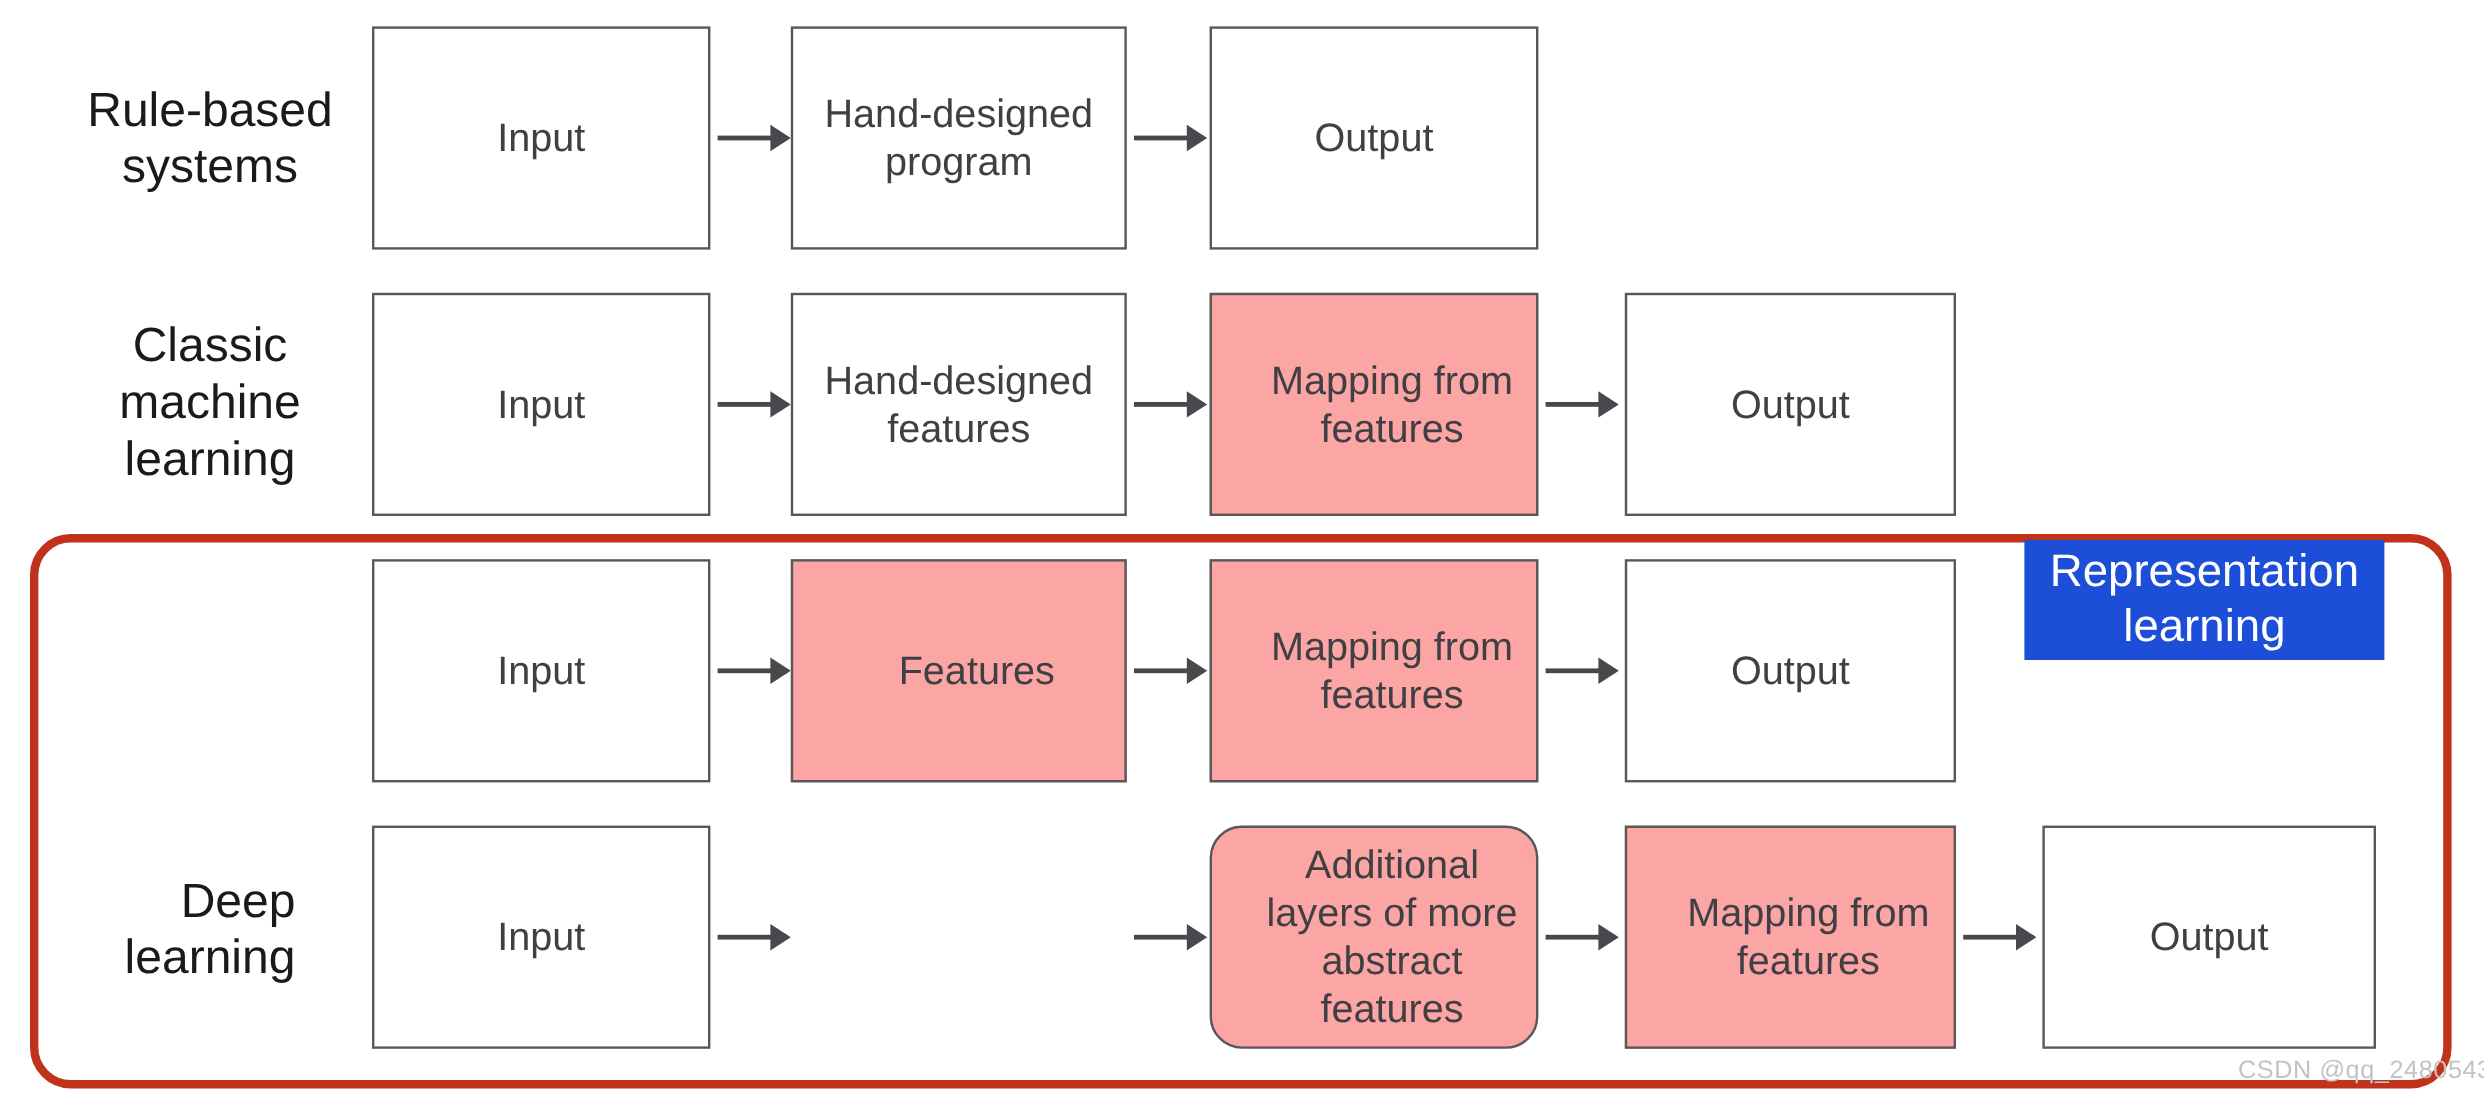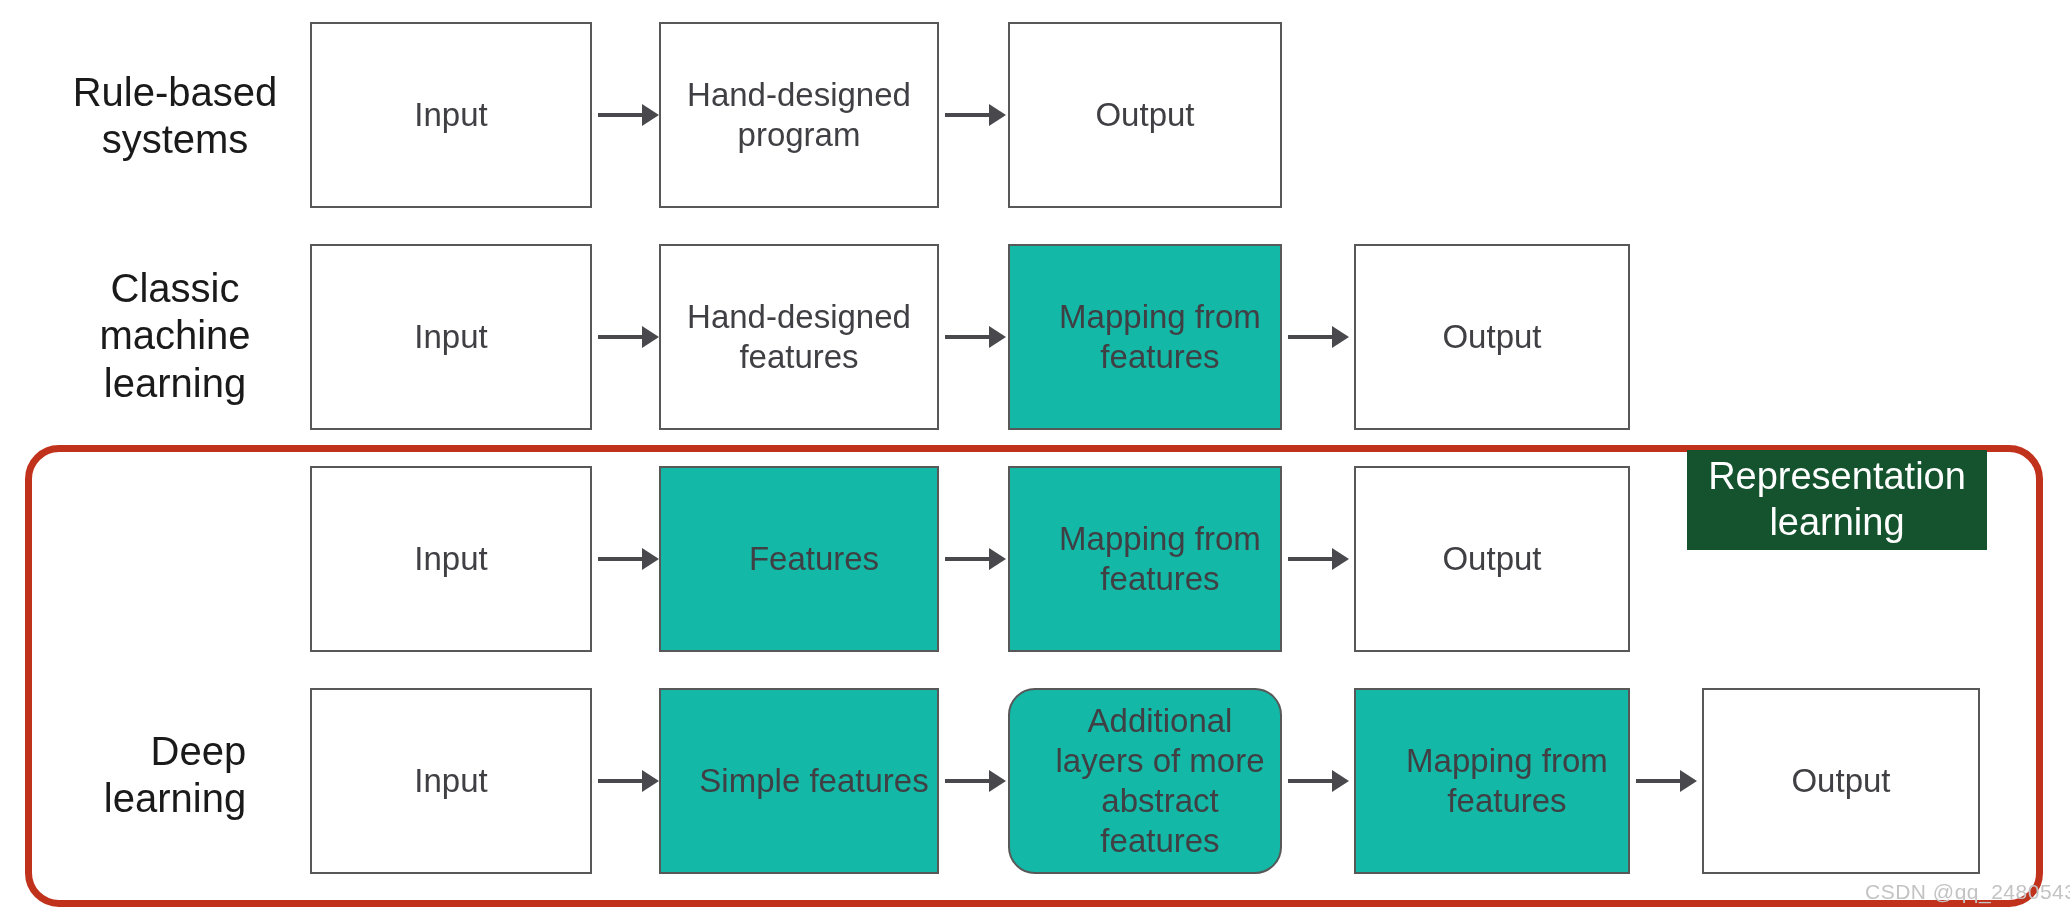--- a/index.html
+++ b/index.html
@@ -41,21 +41,21 @@
     font-size: 33px;
     line-height: 1.22;
     display: flex;
     align-items: center;
     justify-content: center;
     text-align: center;
     white-space: pre-line;
     padding: 0 6px;
   }
   .box.shaded {
-    background: #14b8a6;
+    background: #fca5a5;
     padding-left: 36px;
   }
 
   
   .arrow {
     position: absolute;
     height: 4px;
     background: #49494d;
   }
   .arrow::after {
@@ -75,21 +75,21 @@
   #rep-frame {
     position: absolute;
     box-sizing: border-box;
     border: 7px solid #c0321b;
     border-radius: 34px;
     background: transparent;
   }
   #rep-badge {
     position: absolute;
     box-sizing: border-box;
-    background: #14532d;
+    background: #1d4ed8;
     color: #ffffff;
     font-size: 38px;
     line-height: 1.2;
     display: flex;
     align-items: center;
     justify-content: center;
     text-align: center;
     white-space: pre-line;
   }
 
@@ -158,21 +158,20 @@
 
   <div class="box" style="left:1334px; top:466px; width:276px; height:186px;">Output</div>
 
   <div class="row-label" style="left:40px; top:700px; width:230px; height:150px;text-align:right;">Deep
 learning</div>
 
   <div class="box" style="left:290px; top:688px; width:282px; height:186px;">Input</div>
 
   <div class="arrow" style="left:578px; top:779px; width:58px;"></div>
 
-  <div class="box shaded" style="left:639px; top:688px; width:280px; height:186px;">Simple features</div>
 
   <div class="arrow" style="left:925px; top:779px; width:58px;"></div>
 
   <div class="box shaded" style="left:988px; top:688px; width:274px; height:186px;border-radius:27px;">Additional
 layers of more
 abstract
 features</div>
 
   <div class="arrow" style="left:1268px; top:779px; width:58px;"></div>
 

